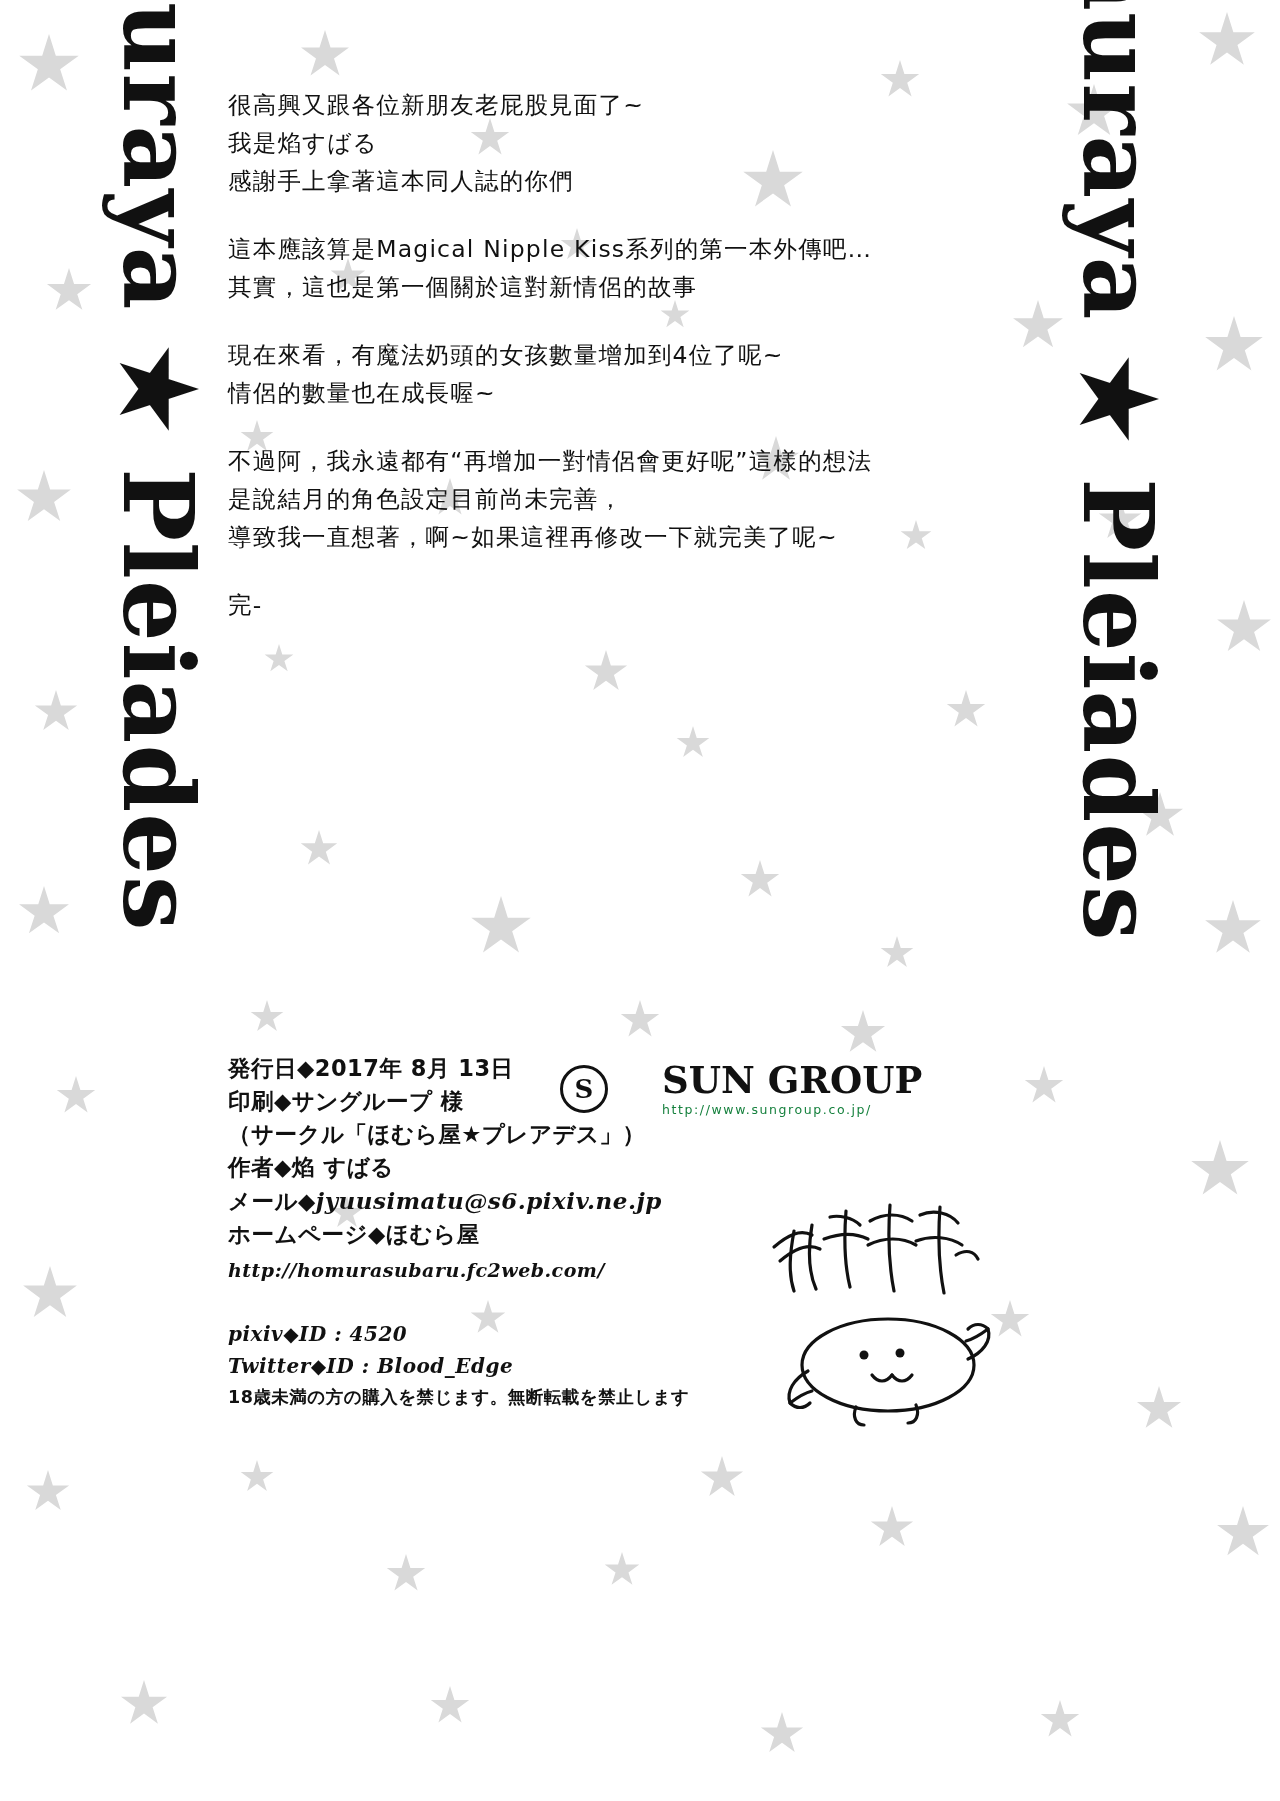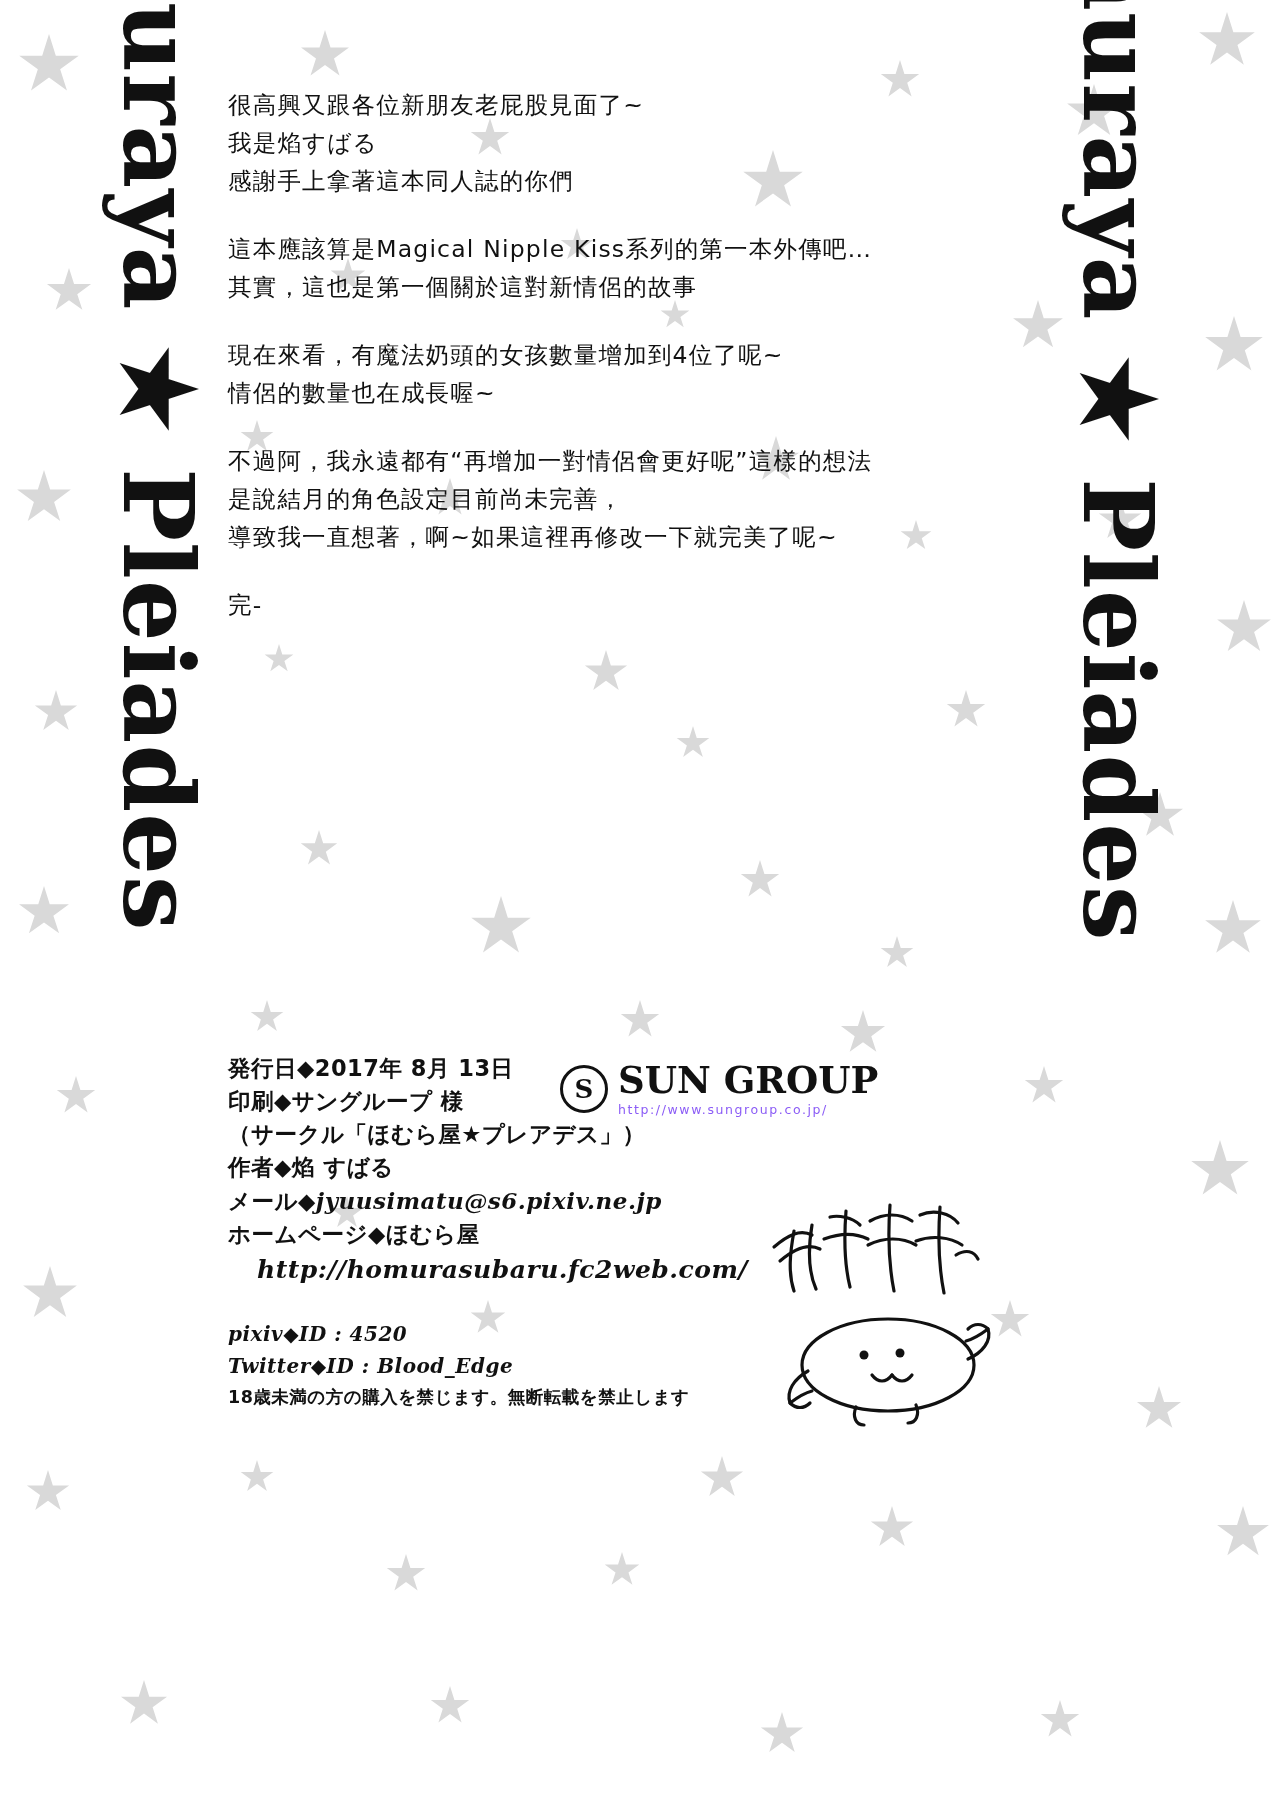--- a/index.html
+++ b/index.html
@@ -92,24 +92,23 @@
     font-family: "DejaVu Sans", sans-serif;
     font-size: 22.5px;
     line-height: 33px;
     color: #111;
     letter-spacing: 0.5px;
     white-space: nowrap;
   }
   .colophon .url {
     font-family: "DejaVu Serif", serif;
     font-style: italic;
-    font-size: 25px;
+    font-size: 19px;
     line-height: 38px;
     letter-spacing: 0.5px;
-    text-align: right;
   }
   .colophon .mail-val {
     font-family: "DejaVu Serif", serif;
     font-style: italic;
     font-size: 23px;
   }
   .small-block { margin-top: 29px; }
   .small-block .line {
     font-family: "DejaVu Serif", serif;
     font-style: italic;
@@ -123,20 +122,21 @@
     line-height: 30px;
   }
 
   
   .sungroup {
     position: absolute;
     left: 560px;
     top: 1062px;
     display: flex;
     align-items: flex-start;
+    gap: 44px;
   }
   .sg-mark {
     width: 42px; height: 42px;
     border: 3px solid #111;
     border-radius: 50%;
     position: relative;
     margin-right: 10px;
     margin-top: 3px;
     flex: none;
   }
@@ -156,21 +156,21 @@
     font-family: "DejaVu Serif", serif;
     font-size: 37px;
     font-weight: bold;
     letter-spacing: 0px;
     color: #111;
   }
   .sg-url {
     font-family: "DejaVu Sans", sans-serif;
     font-size: 12.5px;
     letter-spacing: 1.6px;
-    color: #8b5cf6;
+    color: #15803d;
     margin-top: 5px;
   }
 
   
   .signature {
     position: absolute;
     left: 760px;
     top: 1195px;
     width: 250px;
     height: 240px;

